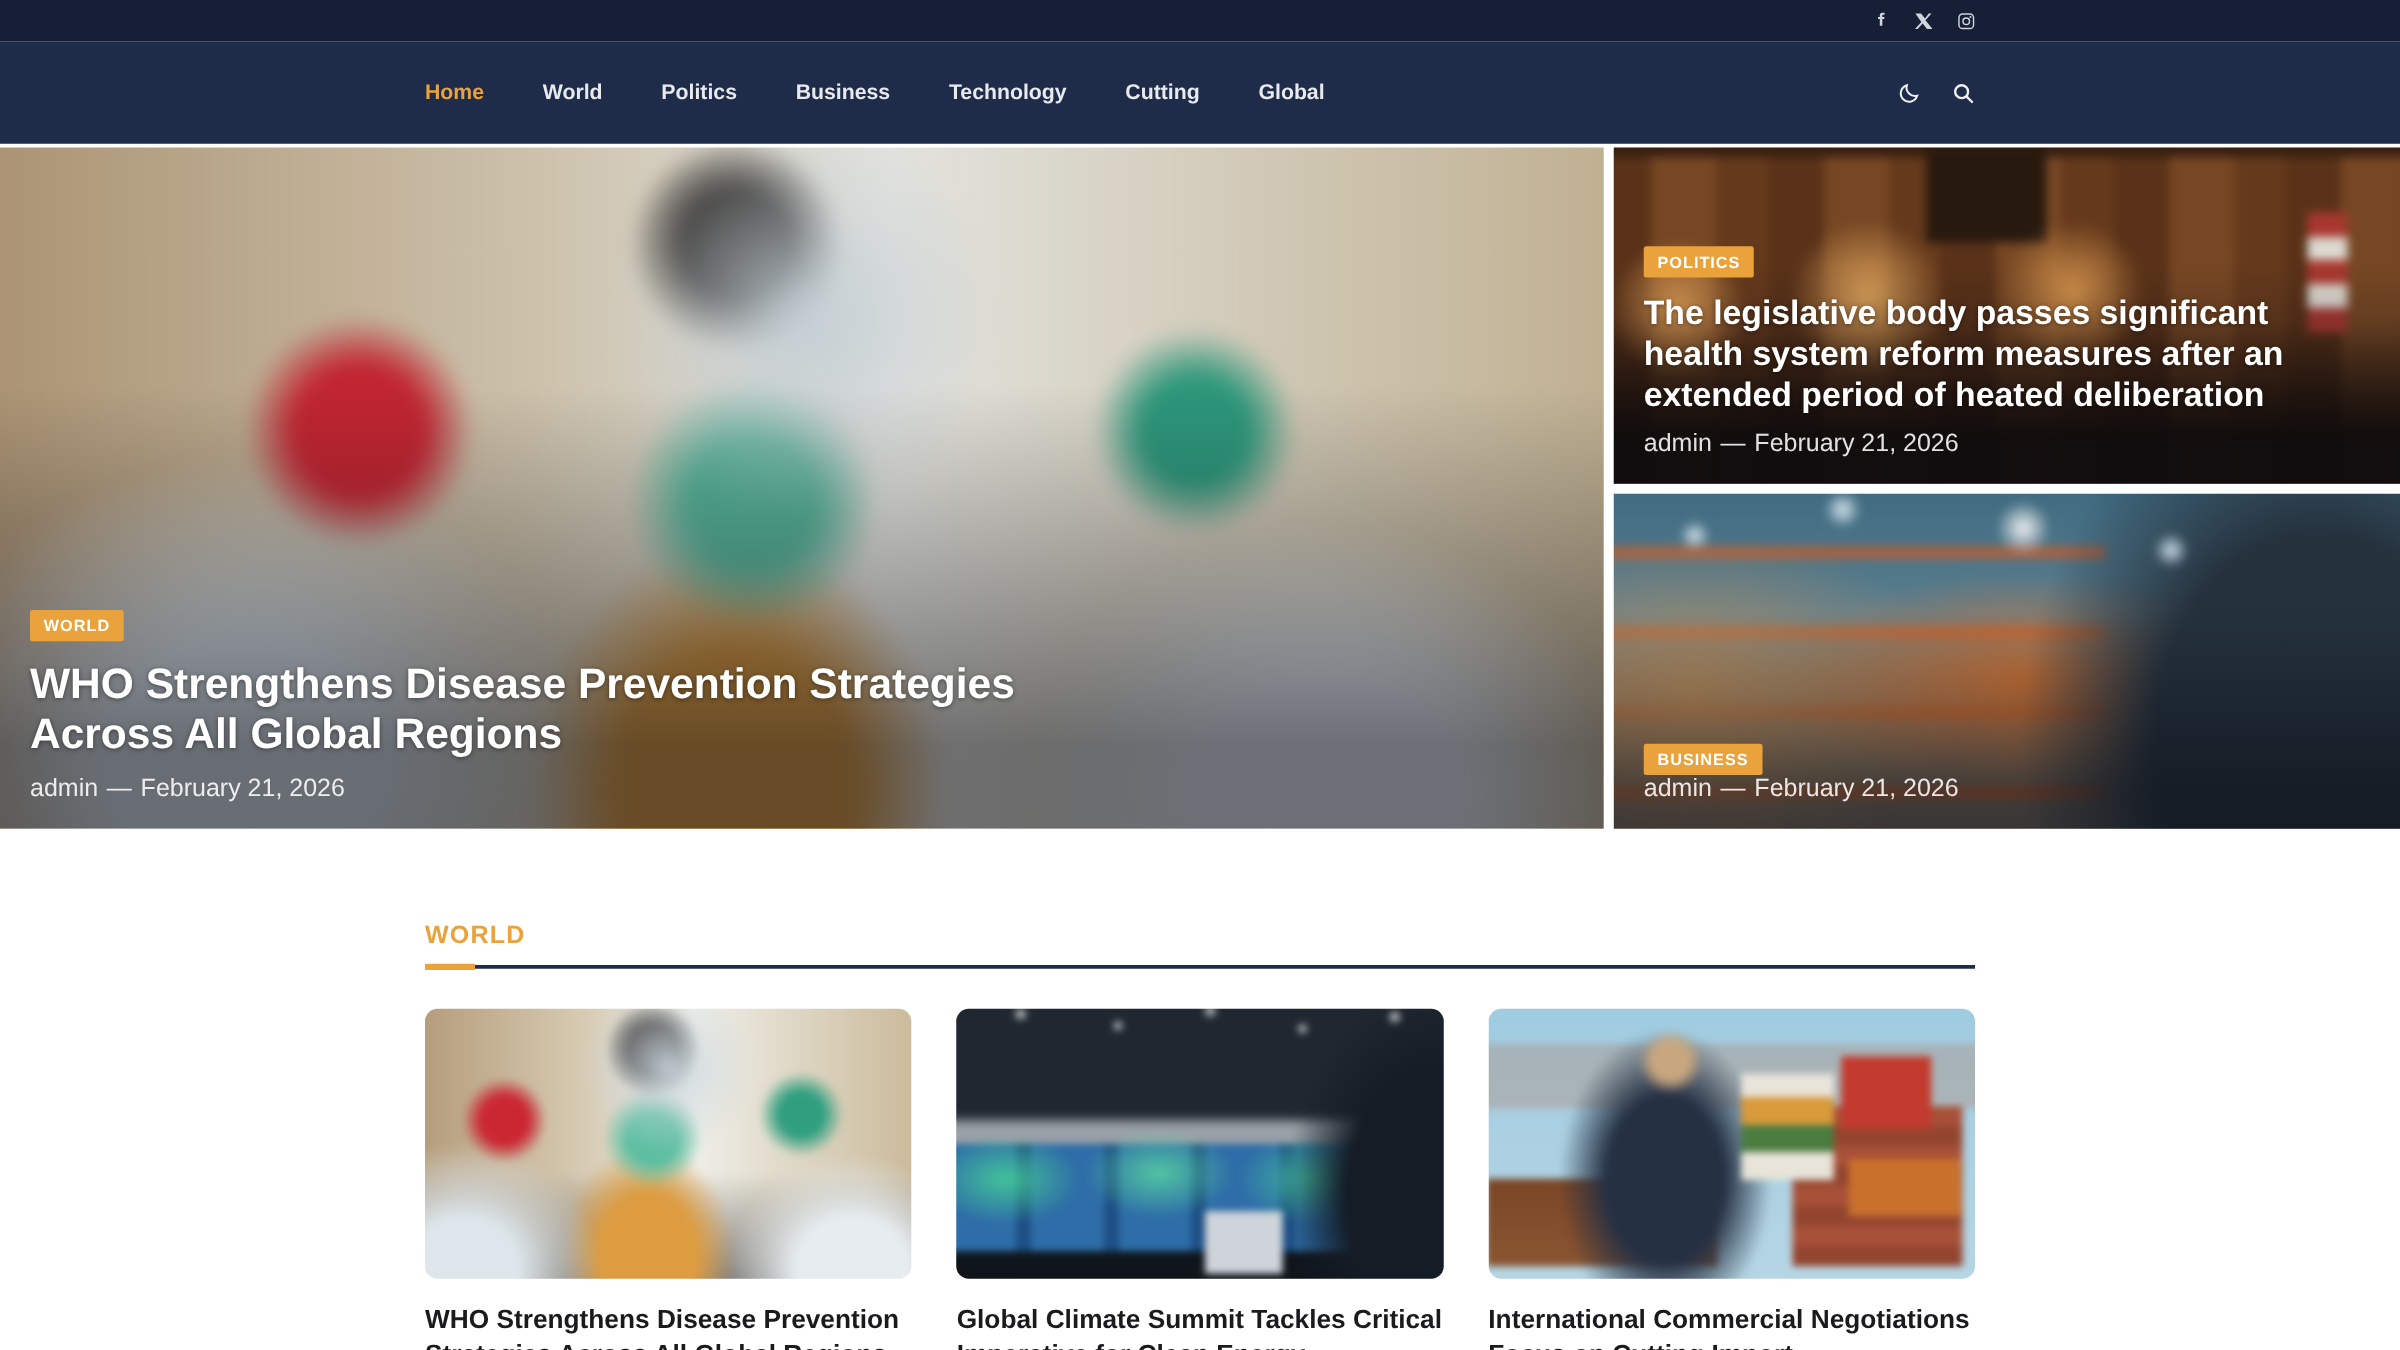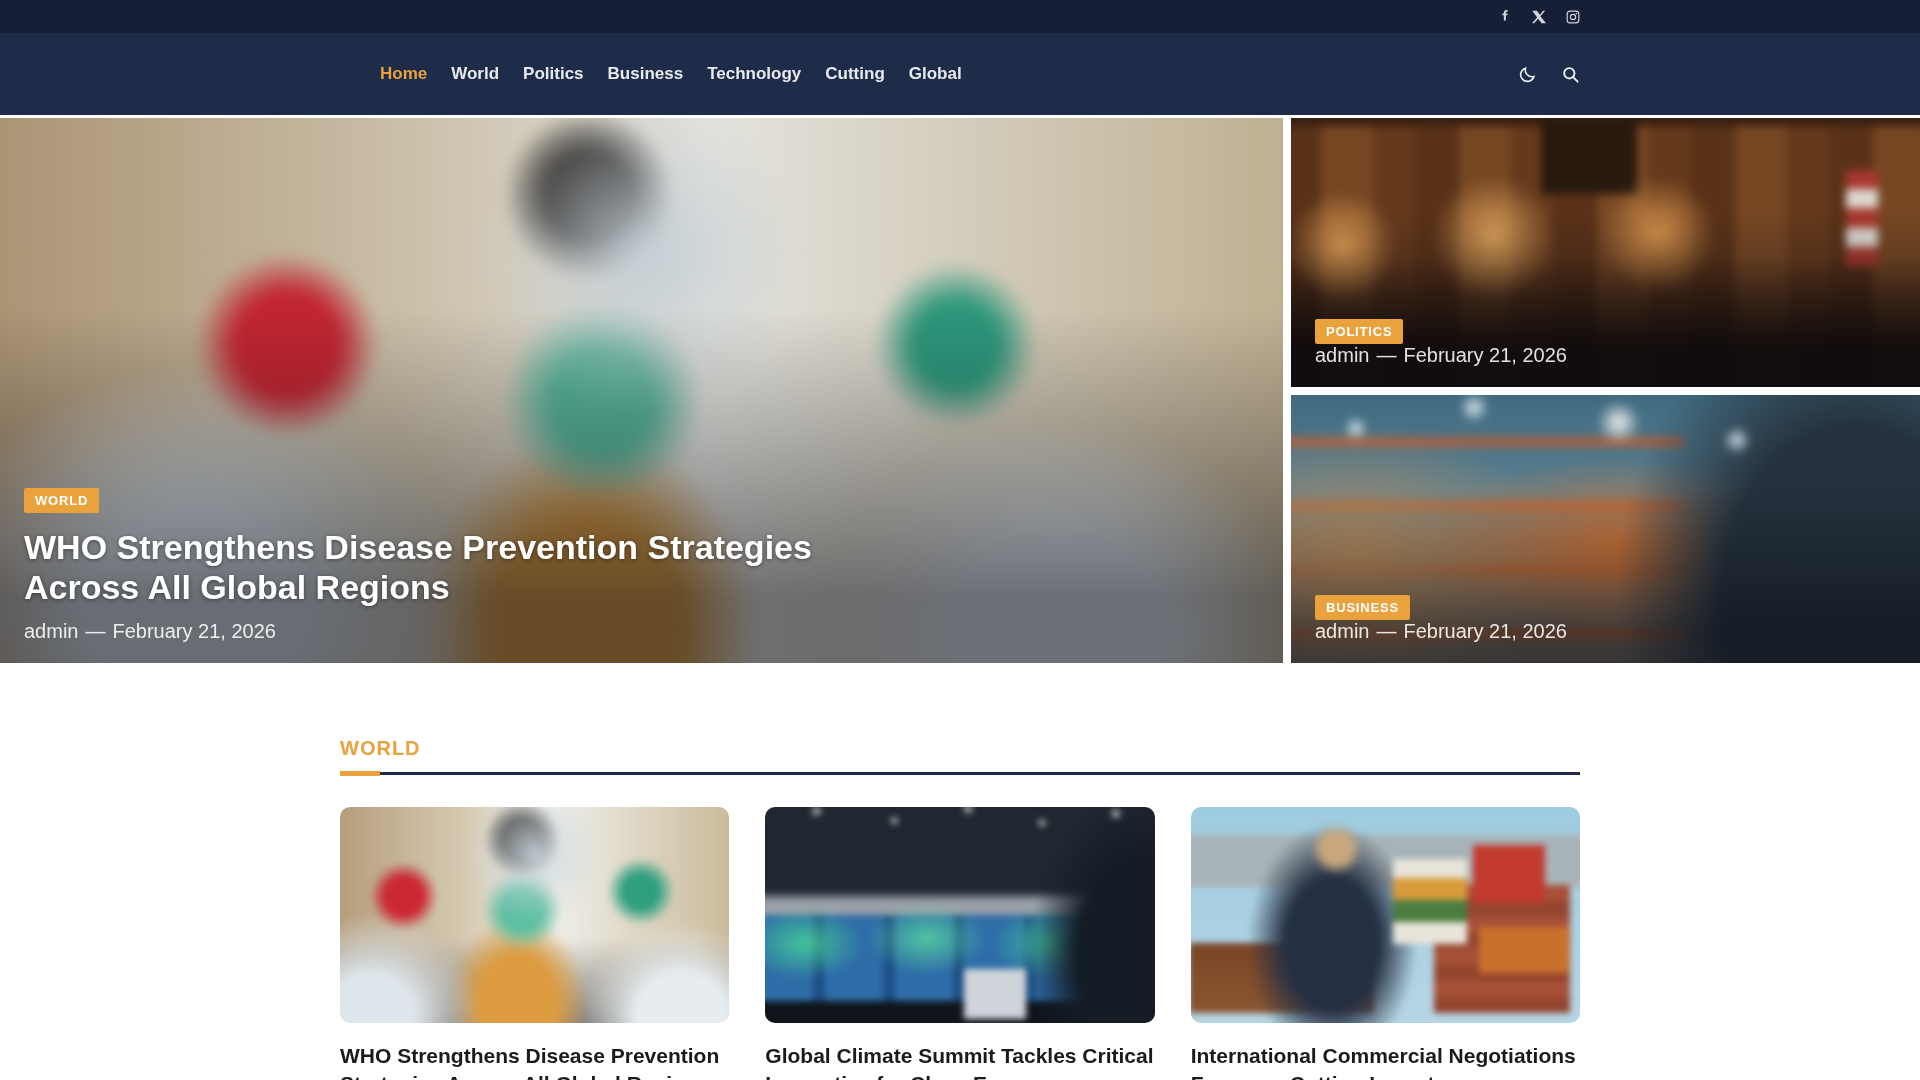--- a/index.html
+++ b/index.html
@@ -10,21 +10,21 @@
   
   .topbar { height:33px; background:#161f36; }
   .topbar .container { height:100%; display:flex; align-items:center; justify-content:flex-end; gap:20px; }
   .social-icon { color:#cfd4dd; display:inline-flex; align-items:center; cursor:pointer; }
   .social-icon svg { width:14px; height:14px; }
 
   
   .header { height:82px; background:#1e2c4a; }
   .header .container { height:100%; display:flex; align-items:center; }
   .logo { color:#f4f5f7; font-size:44px; font-weight:bold; letter-spacing:-1.5px; cursor:pointer; }
-  .nav { display:flex; gap:24px; margin-left:40px; list-style:none; }
+  .nav { display:flex; gap:47px; list-style:none; }
   .nav a { color:#e8eaee; font-size:17px; font-weight:bold; text-decoration:none; cursor:pointer; }
   .nav a.active { color:#e9a23c; }
   .header-icons { margin-left:auto; display:flex; align-items:center; gap:24px; color:#eef0f3; }
   .header-icons svg { width:19px; height:19px; cursor:pointer; }
 
   
   .featured { margin-top:3px; height:545px; display:flex; gap:8px; }
   .hero { position:relative; width:1283px; height:100%; overflow:hidden; }
   .side-col { flex:1; display:flex; flex-direction:column; gap:8px; }
   .side-article { position:relative; flex:1; overflow:hidden; }
@@ -201,20 +201,21 @@
       </div>
     </div>
   </div>
 
   <div class="side-col">
     <div class="side-article">
       <div class="photo photo-politics"></div>
       <div class="overlay"></div>
       <div class="side-content">
         <span class="badge">POLITICS</span>
+        <h2 class="side-title">The legislative body passes significant health system reform measures after an extended period of heated deliberation</h2>
         <div class="meta">
           <span class="author">admin</span>
           <span>—</span>
           <span>February 21, 2026</span>
         </div>
       </div>
     </div>
 
     <div class="side-article">
       <div class="photo photo-business"></div>

